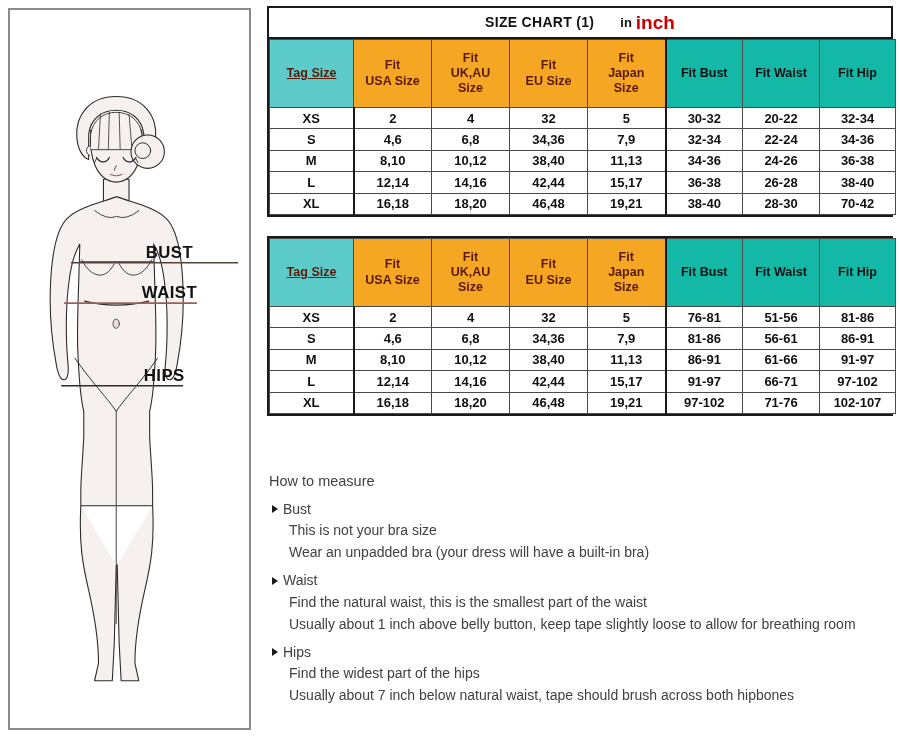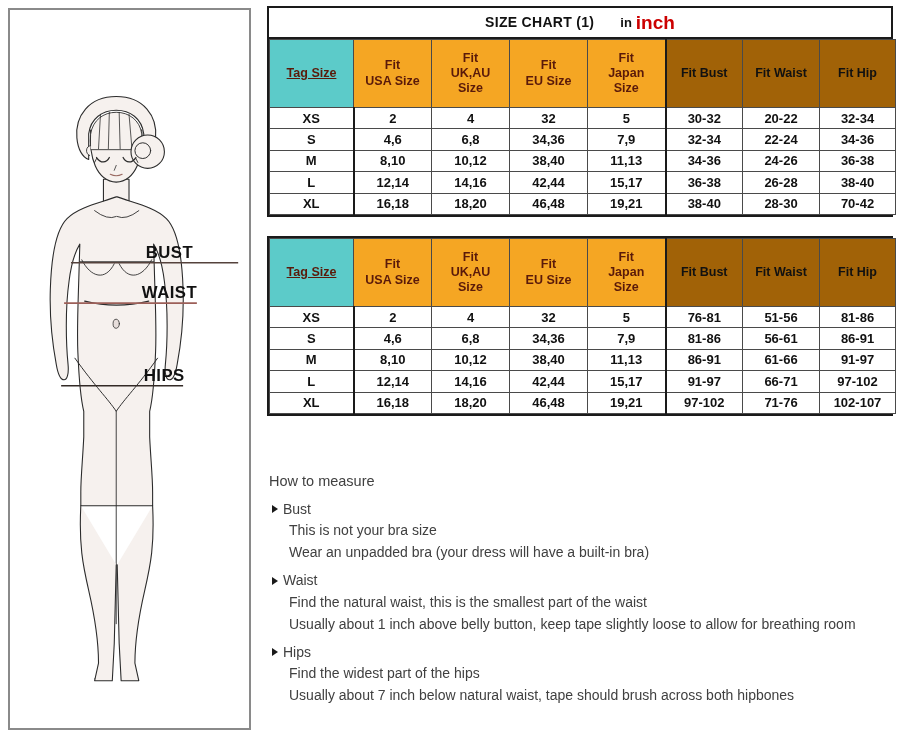--- a/index.html
+++ b/index.html
@@ -120,21 +120,21 @@
   th.h-tag {
     background: #5ccbc9;
     color: #5a1a0a;
     text-decoration: underline;
   }
   th.h-fit {
     background: #f5a623;
     color: #5a1a0a;
   }
   th.h-meas {
-    background: #a16207;
+    background: #14b8a6;
     color: #111111;
   }
   table.size-table tbody td {
     height: 20.4px;
     font-family: "Liberation Sans", sans-serif;
     font-weight: bold;
     font-size: 13px;
     color: #111111;
     background: #ffffff;
   }

